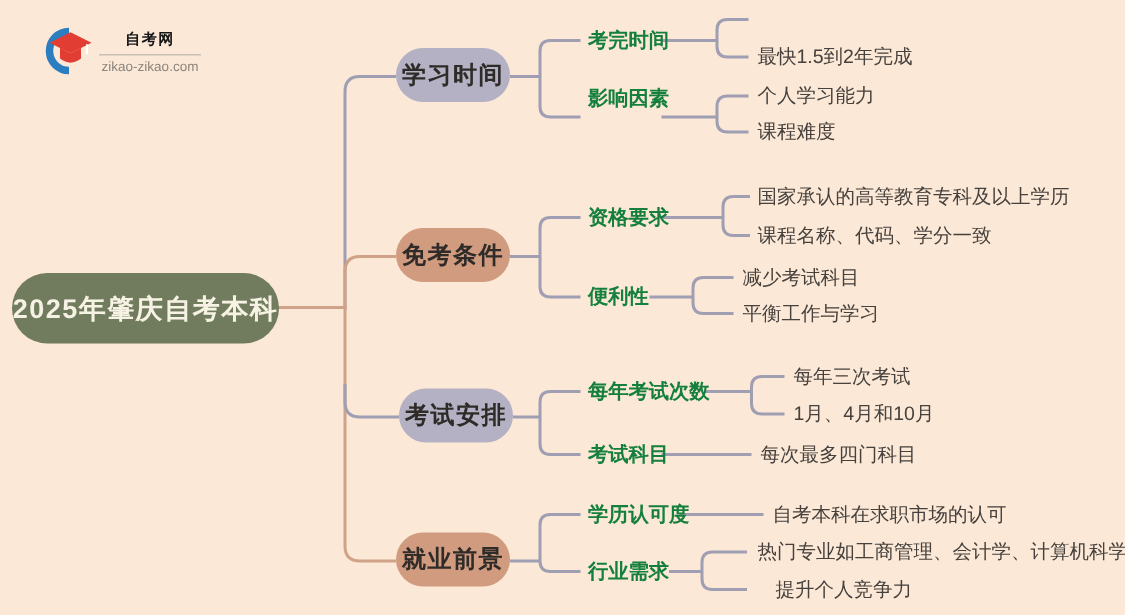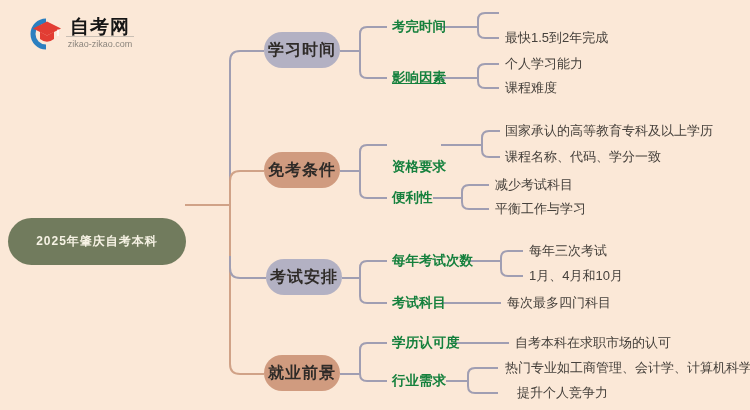--- a/index.html
+++ b/index.html
@@ -8,29 +8,29 @@
     width:750px;height:410px;
     background:#fbe8d7;
     overflow:hidden;
     font-family:"Liberation Sans","DejaVu Sans",sans-serif;
   }
   .lines{position:absolute;left:0;top:0;width:750px;height:410px;}
   
   .logo{position:absolute;left:28px;top:15px;display:flex;align-items:flex-start;}
   .logo-icon{width:36px;height:34px;margin-top:2px;}
   .logo-text{width:68px;margin-left:2px;text-align:center;margin-top:4px;}
-  .logo-title{font-size:19px;font-weight:bold;color:#161616;letter-spacing:1px;line-height:15px;}
+  .logo-title{font-size:10px;font-weight:bold;color:#161616;letter-spacing:1px;line-height:15px;}
   .logo-divider{height:1px;background:#c9bfb4;margin:2px 0 2px 0;}
   .logo-domain{font-size:9px;color:#8b857d;line-height:10px;}
   
   .node-root{
     position:absolute;left:8px;top:182px;width:178px;height:47px;
     background:#717b5d;border-radius:24px;
     display:flex;align-items:center;justify-content:center;
-    color:#f6f2e4;font-size:12px;font-weight:bold;letter-spacing:1px;margin-top:36px;
+    color:#f6f2e4;font-size:18px;font-weight:bold;letter-spacing:1px;
   }
   .pill{
     position:absolute;width:76px;height:36px;border-radius:19px;
     display:flex;align-items:center;justify-content:center;
     font-size:16px;font-weight:bold;color:#2f2b28;letter-spacing:1px;
   }
   .pill.purple{background:#b3b1c3;}
   .pill.salmon{background:#d09b7f;}
   .sub{
     position:absolute;height:20px;line-height:20px;
@@ -103,22 +103,22 @@
   </div>
 
   <div class="node-root">2025年肇庆自考本科</div>
 
   <div class="pill purple" style="left:264px;top:32px;">学习时间</div>
   <div class="pill salmon" style="left:264px;top:152px;">免考条件</div>
   <div class="pill purple" style="left:266px;top:259px;">考试安排</div>
   <div class="pill salmon" style="left:264px;top:355px;">就业前景</div>
 
   <div class="sub" style="left:392px;top:17px;">考完时间</div>
-  <div class="sub" style="left:392px;top:68px;text-decoration:underline;">影响因素</div>
-  <div class="sub" style="left:392px;top:135px;margin-top:22px;">资格要求</div>
+  <div class="sub" style="left:392px;top:56px;">影响因素</div>
+  <div class="sub" style="left:392px;top:135px;">资格要求</div>
   <div class="sub" style="left:392px;top:188px;">便利性</div>
   <div class="sub" style="left:392px;top:251px;">每年考试次数</div>
   <div class="sub" style="left:392px;top:293px;">考试科目</div>
   <div class="sub" style="left:392px;top:333px;">学历认可度</div>
   <div class="sub" style="left:392px;top:371px;">行业需求</div>
 
   <div class="leaf" style="left:505px;top:29px;">最快1.5到2年完成</div>
   <div class="leaf" style="left:505px;top:55px;">个人学习能力</div>
   <div class="leaf" style="left:505px;top:79px;">课程难度</div>
   <div class="leaf" style="left:505px;top:122px;">国家承认的高等教育专科及以上学历</div>

